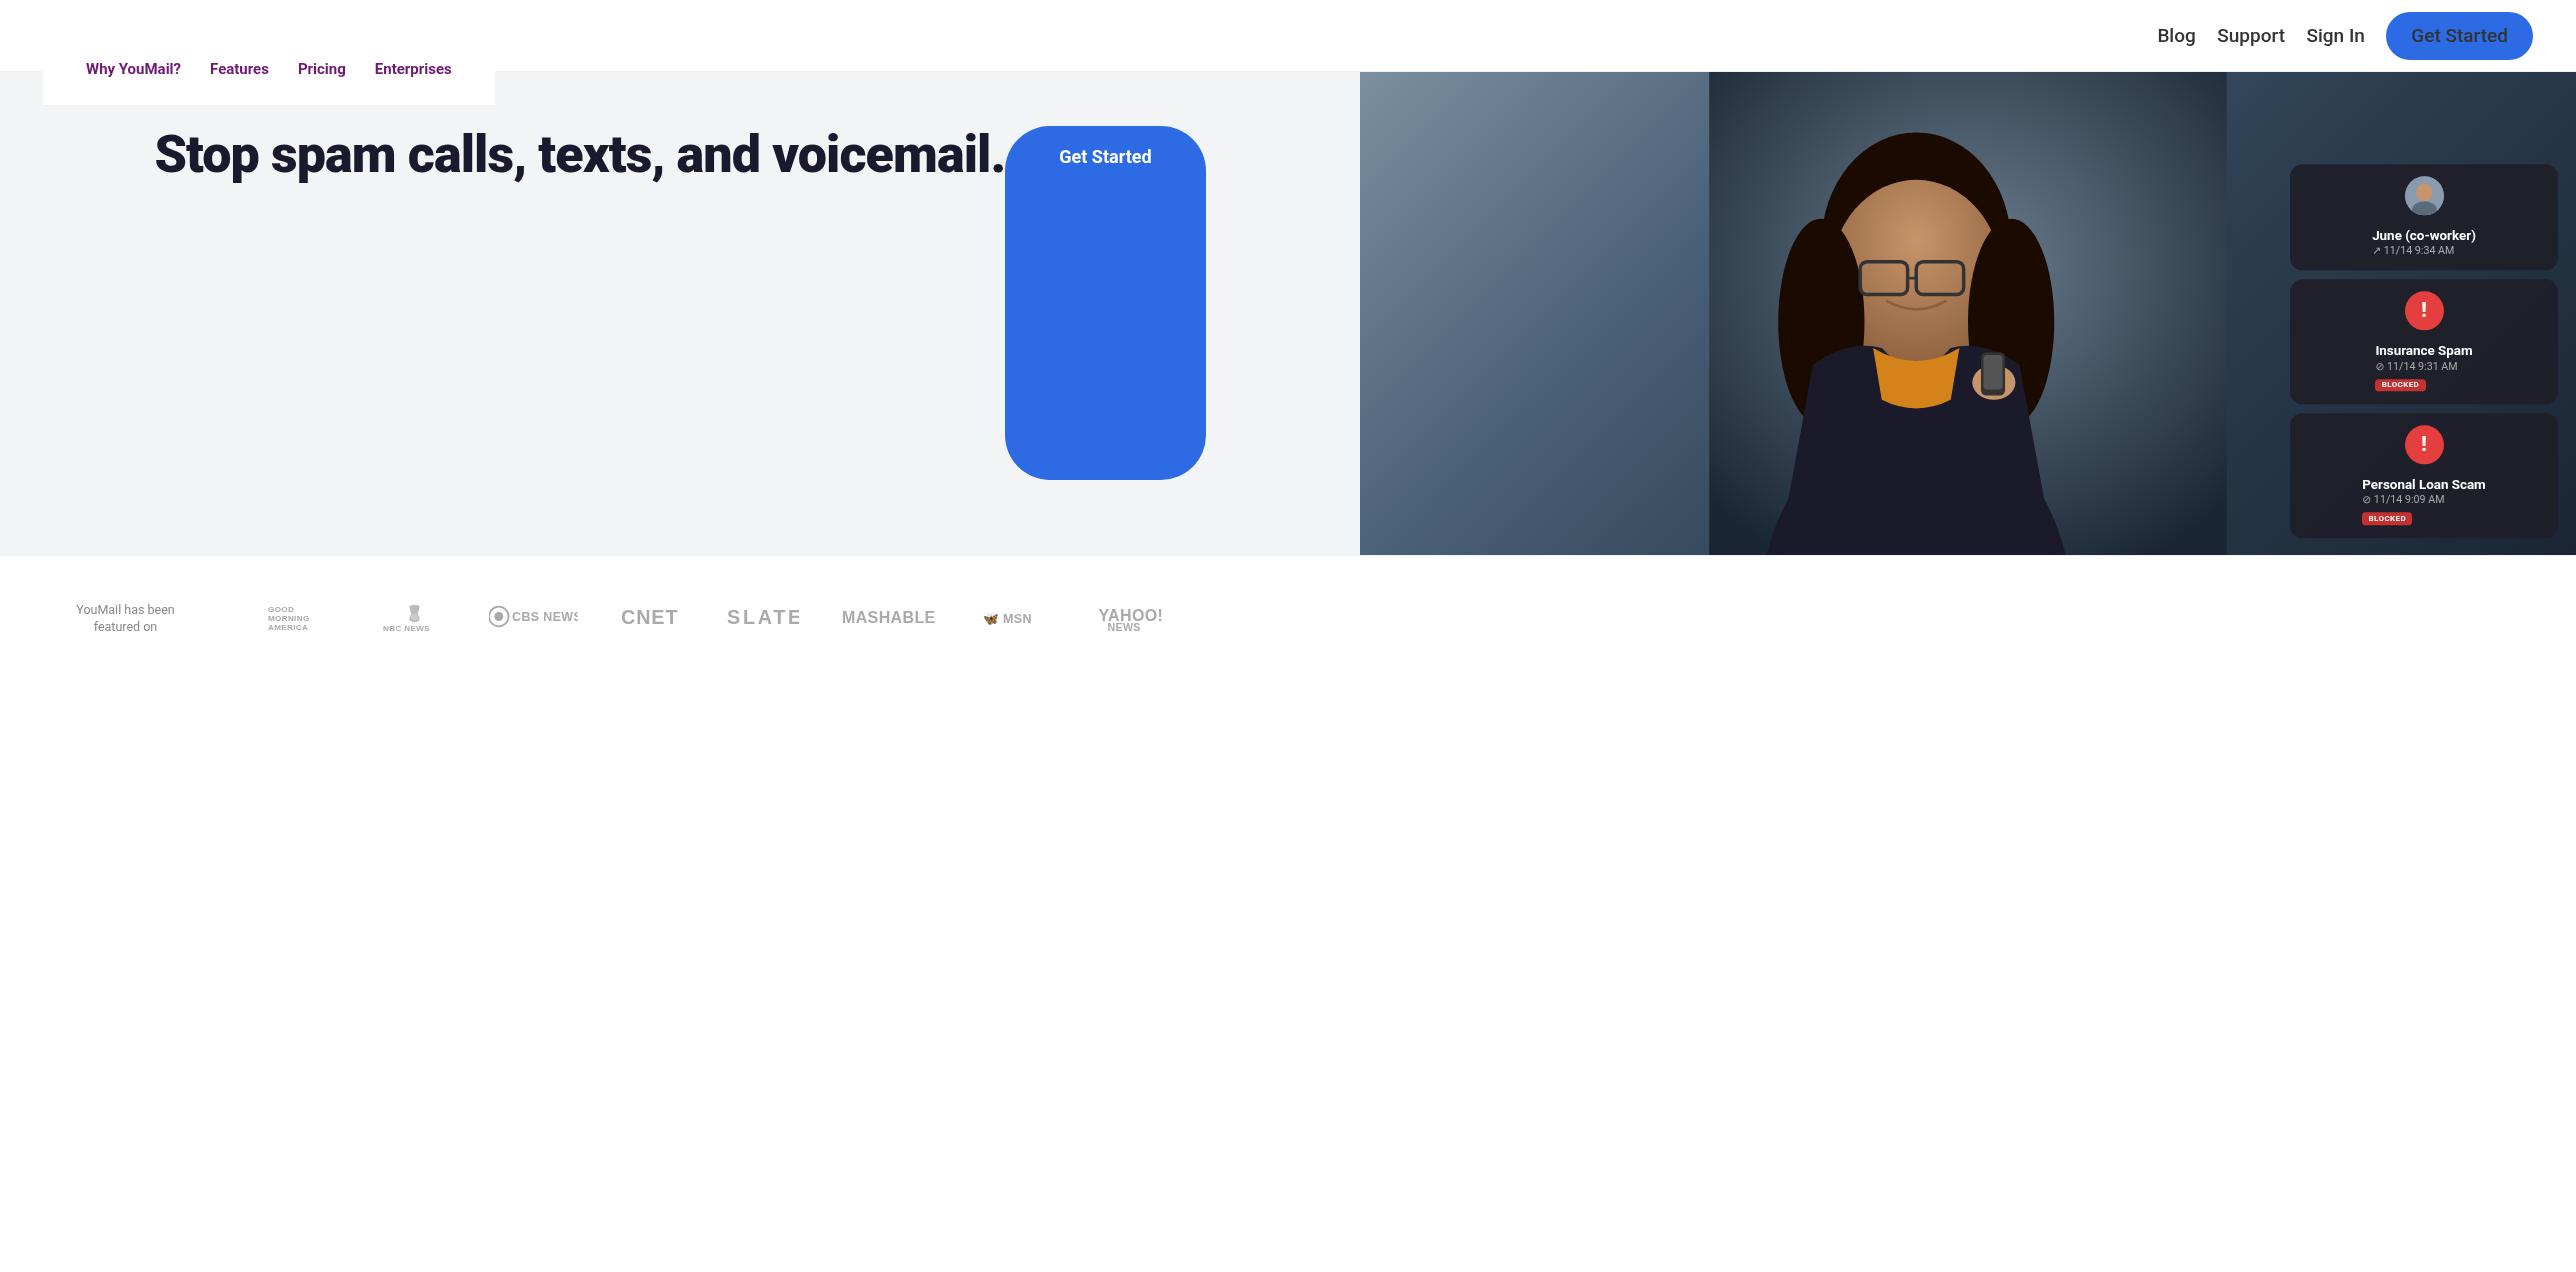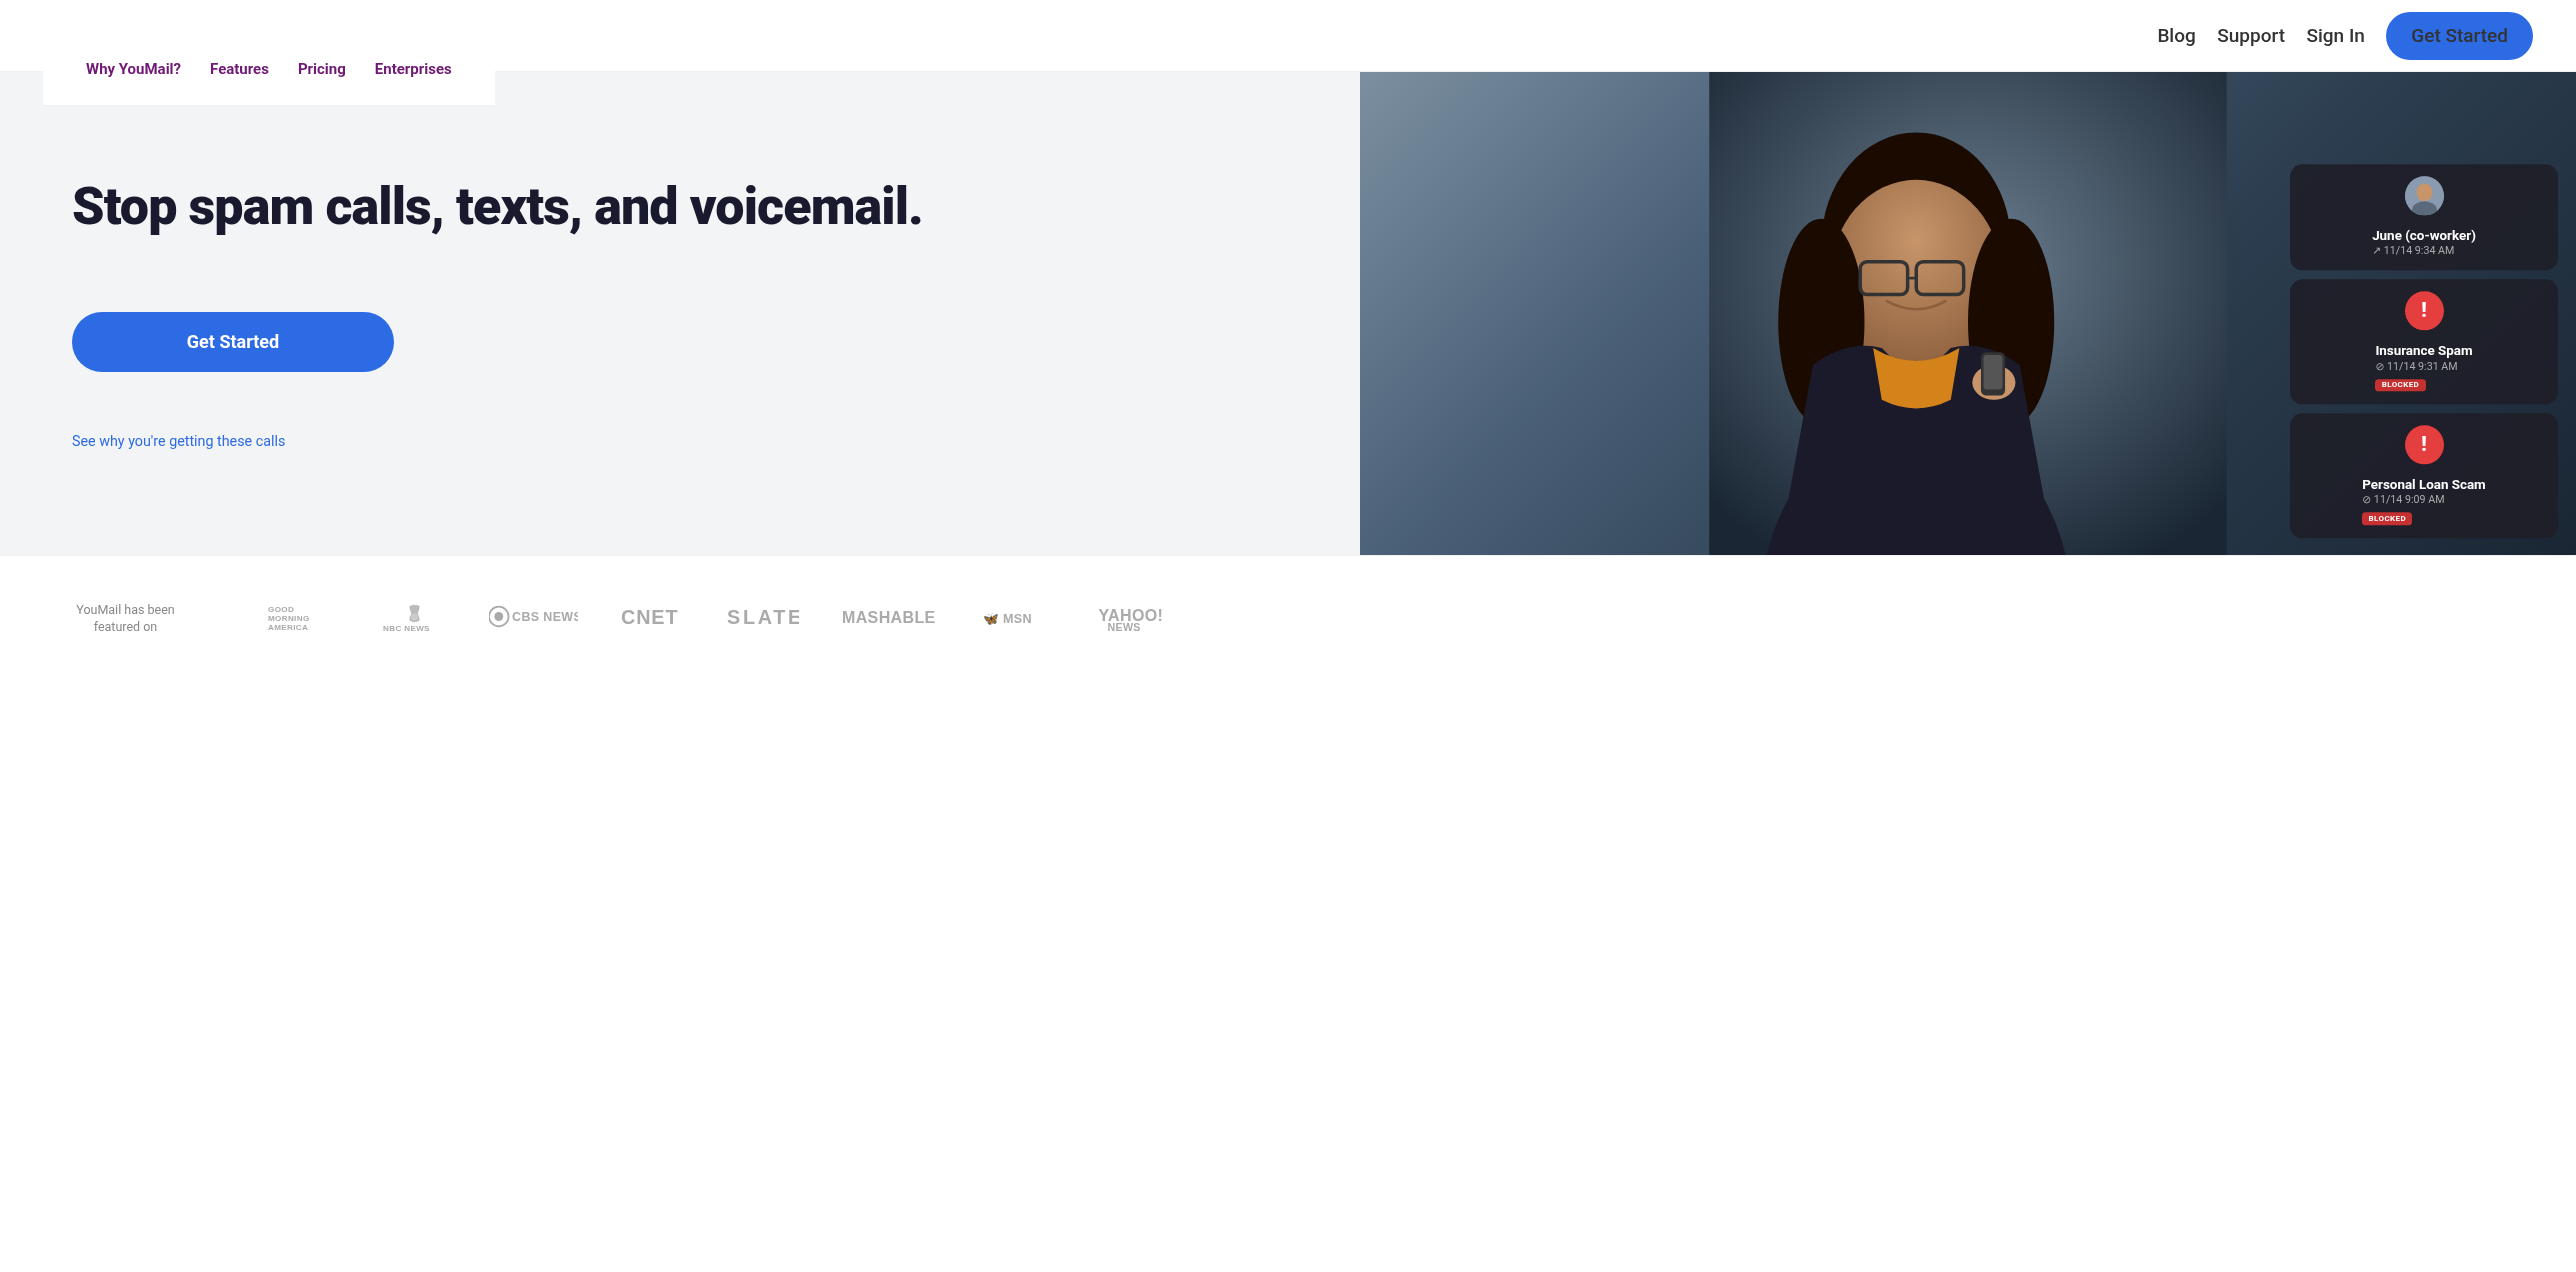--- a/index.html
+++ b/index.html
@@ -39,25 +39,24 @@
     .hero {
       display: flex;
       min-height: 483px;
       background: #f3f4f6;
       position: relative;
       overflow: hidden;
     }
     .hero-left {
       flex: 1;
       display: flex;
-      flex-direction: column;
+      flex-direction: row;
       justify-content: center;
       padding: 54px 72px 54px 72px;
       max-width: 55%;
-      gap: 39px;
     }
     .hero-title {
       font-size: 52px;
       font-weight: 900;
       color: #1a1a2e;
       line-height: 1.12;
       margin-bottom: 36px;
       letter-spacing: -0.9px;
     }
     .btn-get-started-hero {
@@ -227,21 +226,20 @@
     <a href="#">Support</a>
     <a href="#">Sign In</a>
     <a href="#" class="btn-get-started-nav">Get Started</a>
   </div>
 </nav>
 
 <section class="hero">
   <div class="hero-left">
     <h1 class="hero-title">Stop spam calls, texts, and voicemail.</h1>
     <a href="#" class="btn-get-started-hero">Get Started</a>
-    <a href="#" class="hero-sublink">See why you're getting these calls</a>
   </div>
   <div class="hero-right">
     <div class="hero-image-bg">
 
       <svg viewBox="0 0 600 560" preserveAspectRatio="xMidYMax meet" style="width:100%;height:100%;position:absolute;top:0;left:0;">
         <defs>
           <radialGradient id="bgGrad" cx="50%" cy="40%" r="70%">
             <stop offset="0%" stop-color="#6b7f90"></stop>
             <stop offset="100%" stop-color="#1a2634"></stop>
           </radialGradient>

